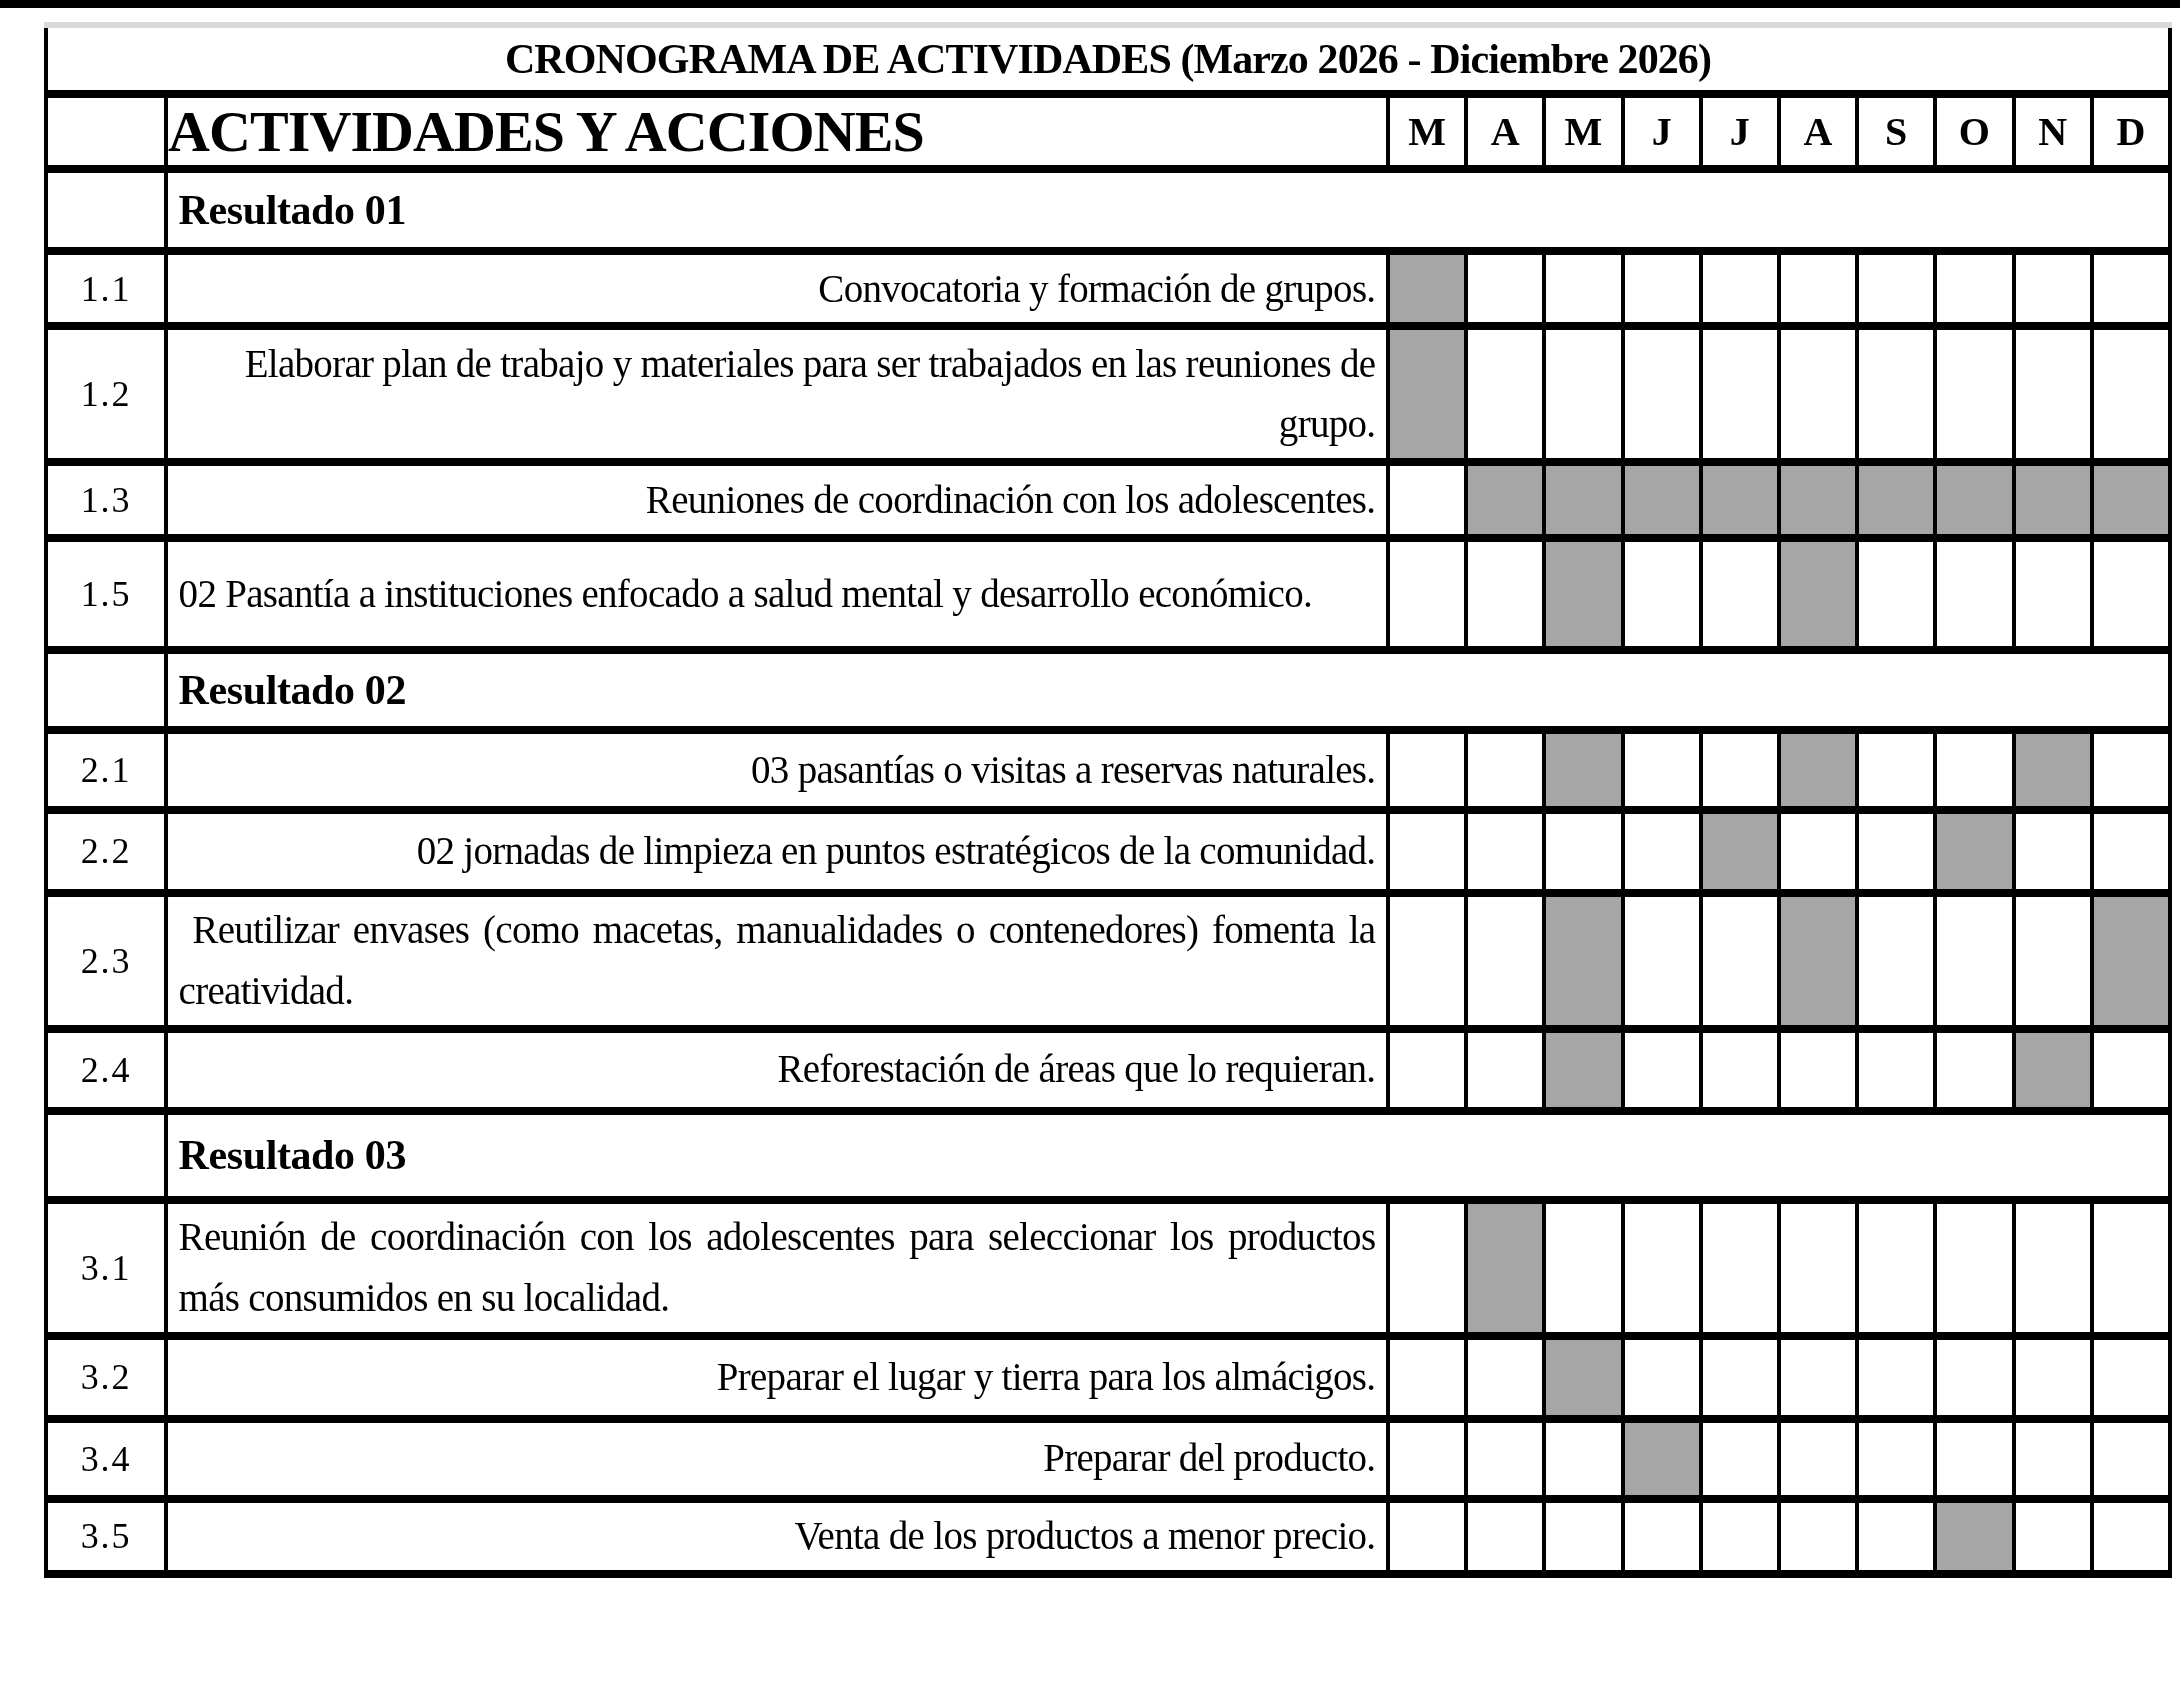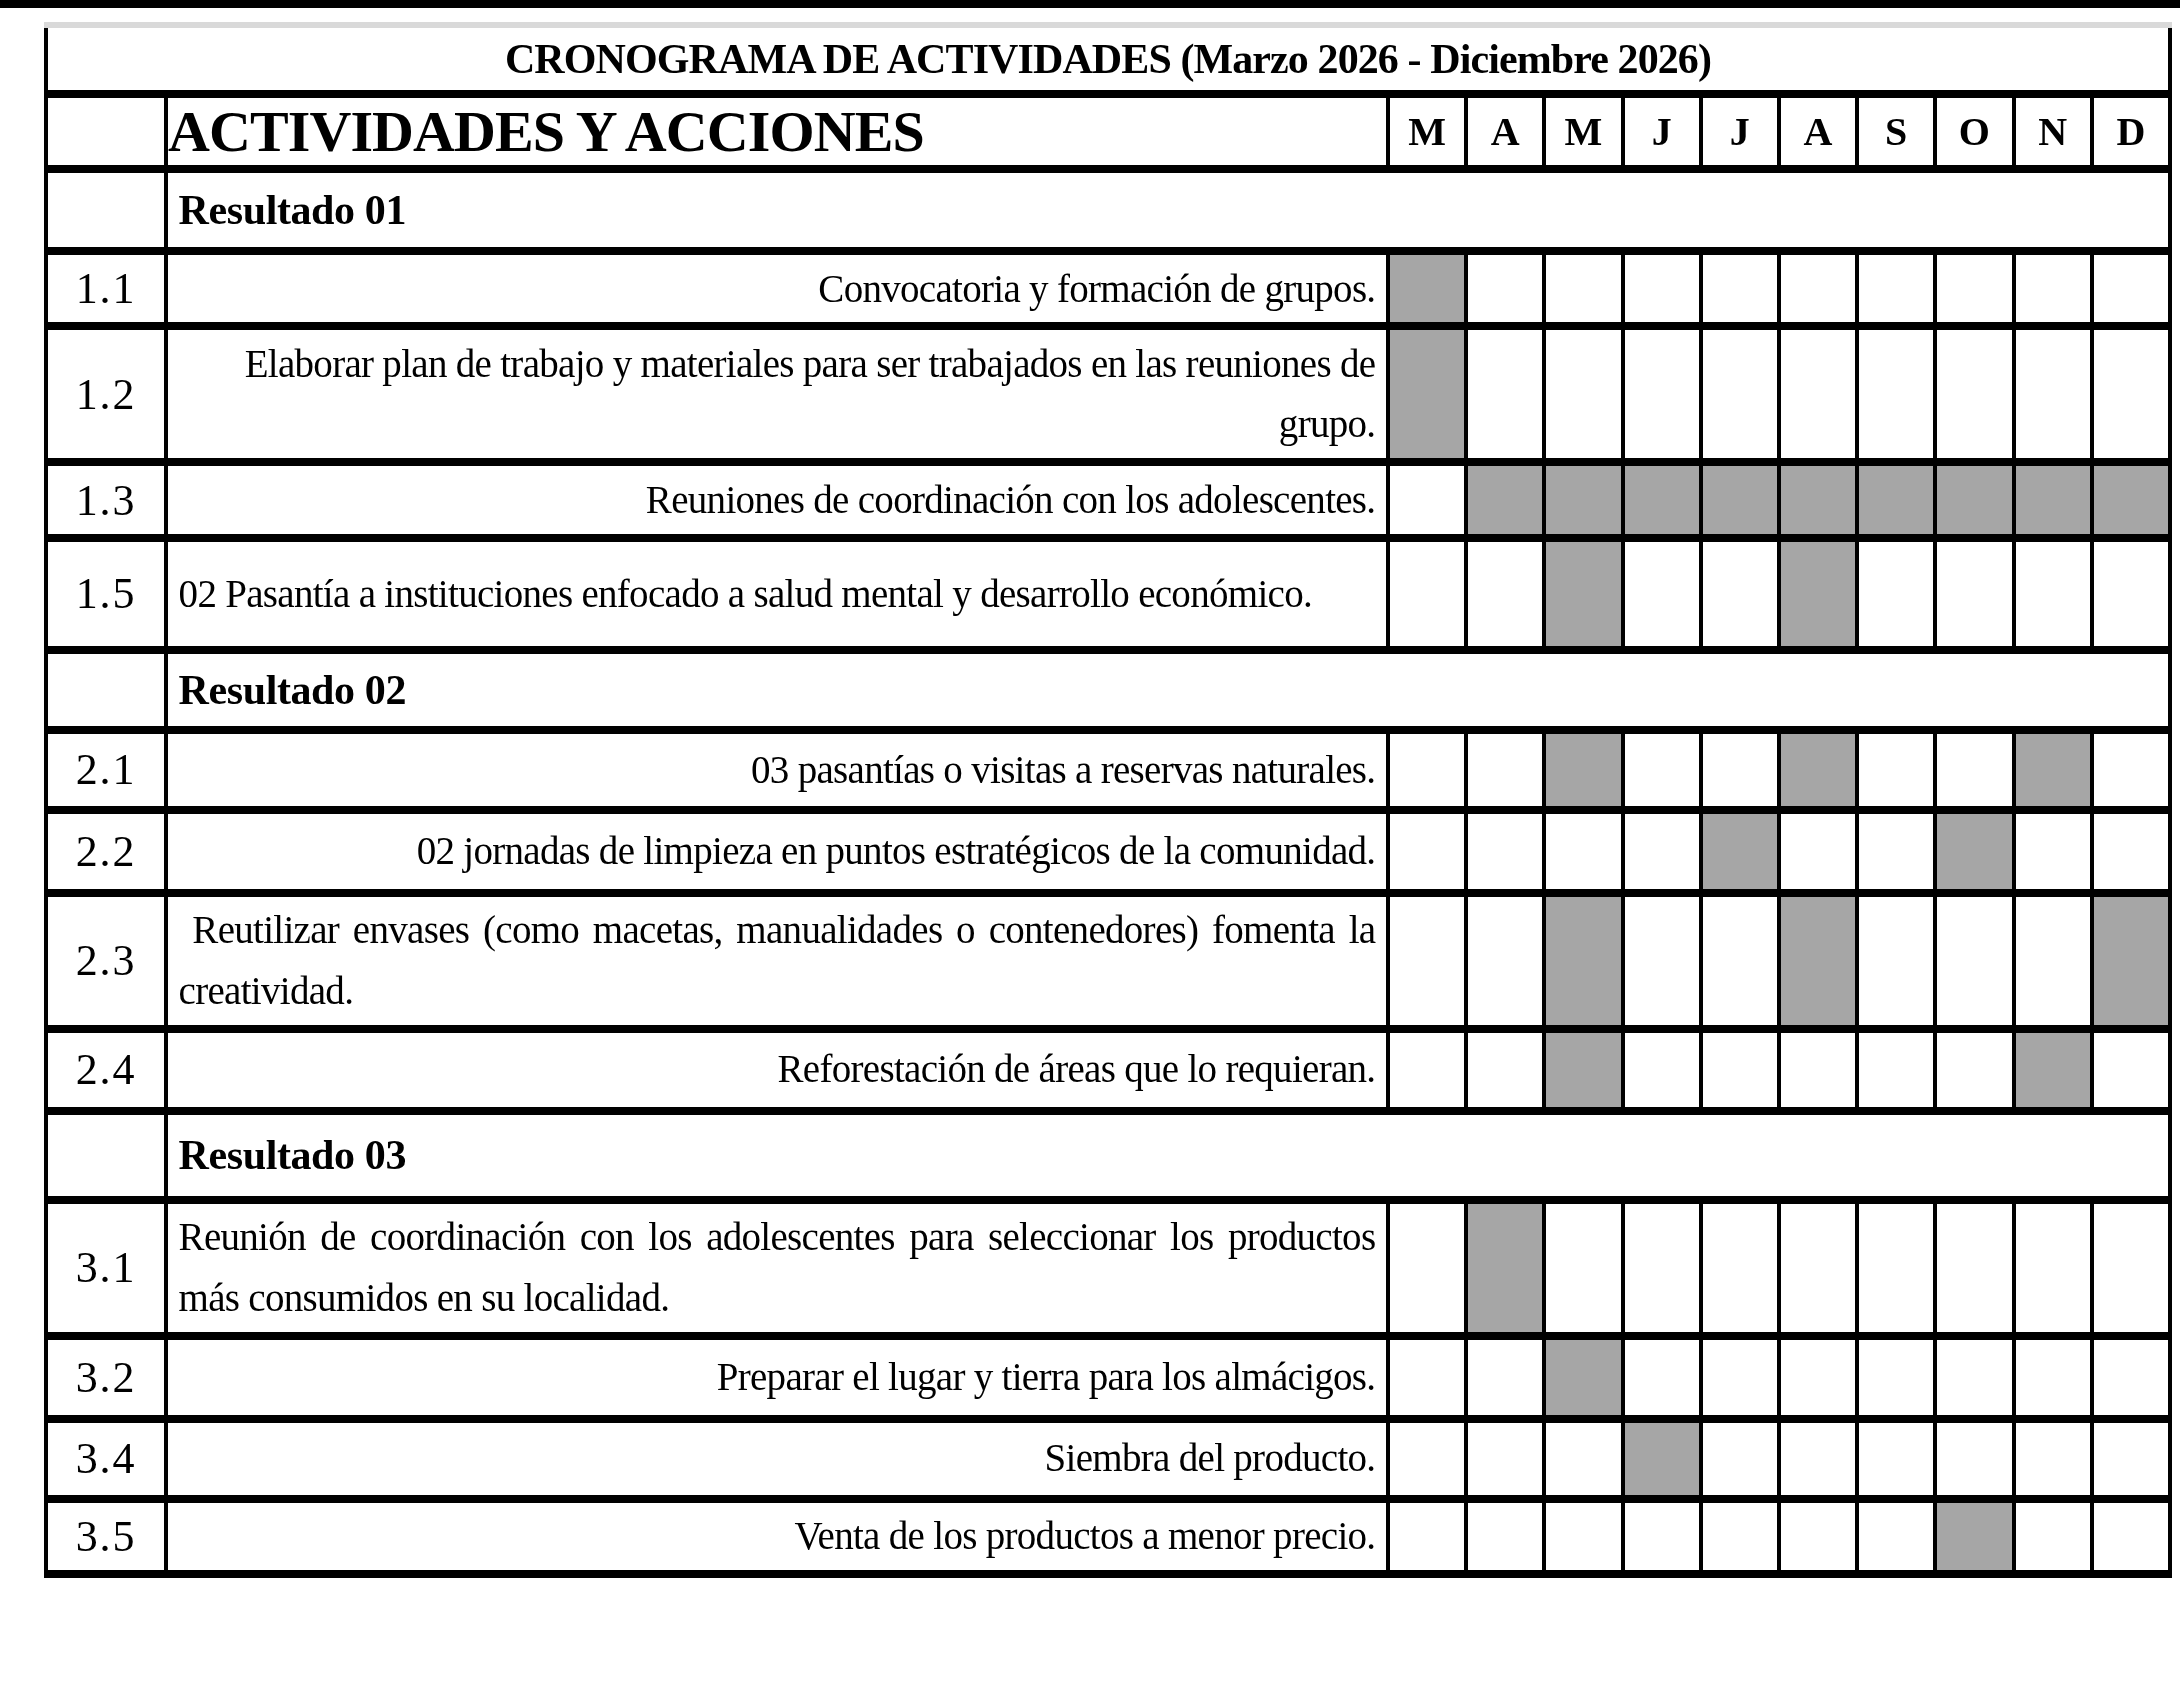--- a/index.html
+++ b/index.html
@@ -55,21 +55,21 @@
     font-size: 58px;
     letter-spacing: -0.9px;
   }
   td.month-head {
     text-align: center;
     font-weight: bold;
     font-size: 40px;
   }
   td.num-cell {
     text-align: center;
-    font-size: 44px;
+    font-size: 36px;
     letter-spacing: 1.8px;
   }
   td.section-cell {
     font-weight: bold;
     font-size: 42px;
     padding: 0 10.6px;
     letter-spacing: -0.4px;
   }
   td.act-cell {
     font-size: 39px;
@@ -277,21 +277,21 @@
           <td class="month-cell"></td>
           <td class="month-cell"></td>
           <td class="month-cell"></td>
           <td class="month-cell"></td>
           <td class="month-cell"></td>
           <td class="month-cell"></td>
           <td class="month-cell"></td>
         </tr>
         <tr style="height: 80px;">
           <td class="num-cell">3.4</td>
-          <td class="act-cell">Siembra del producto.</td>
+          <td class="act-cell">Preparar del producto.</td>
           <td class="month-cell"></td>
           <td class="month-cell"></td>
           <td class="month-cell"></td>
           <td class="month-cell shaded"></td>
           <td class="month-cell"></td>
           <td class="month-cell"></td>
           <td class="month-cell"></td>
           <td class="month-cell"></td>
           <td class="month-cell"></td>
           <td class="month-cell"></td>

